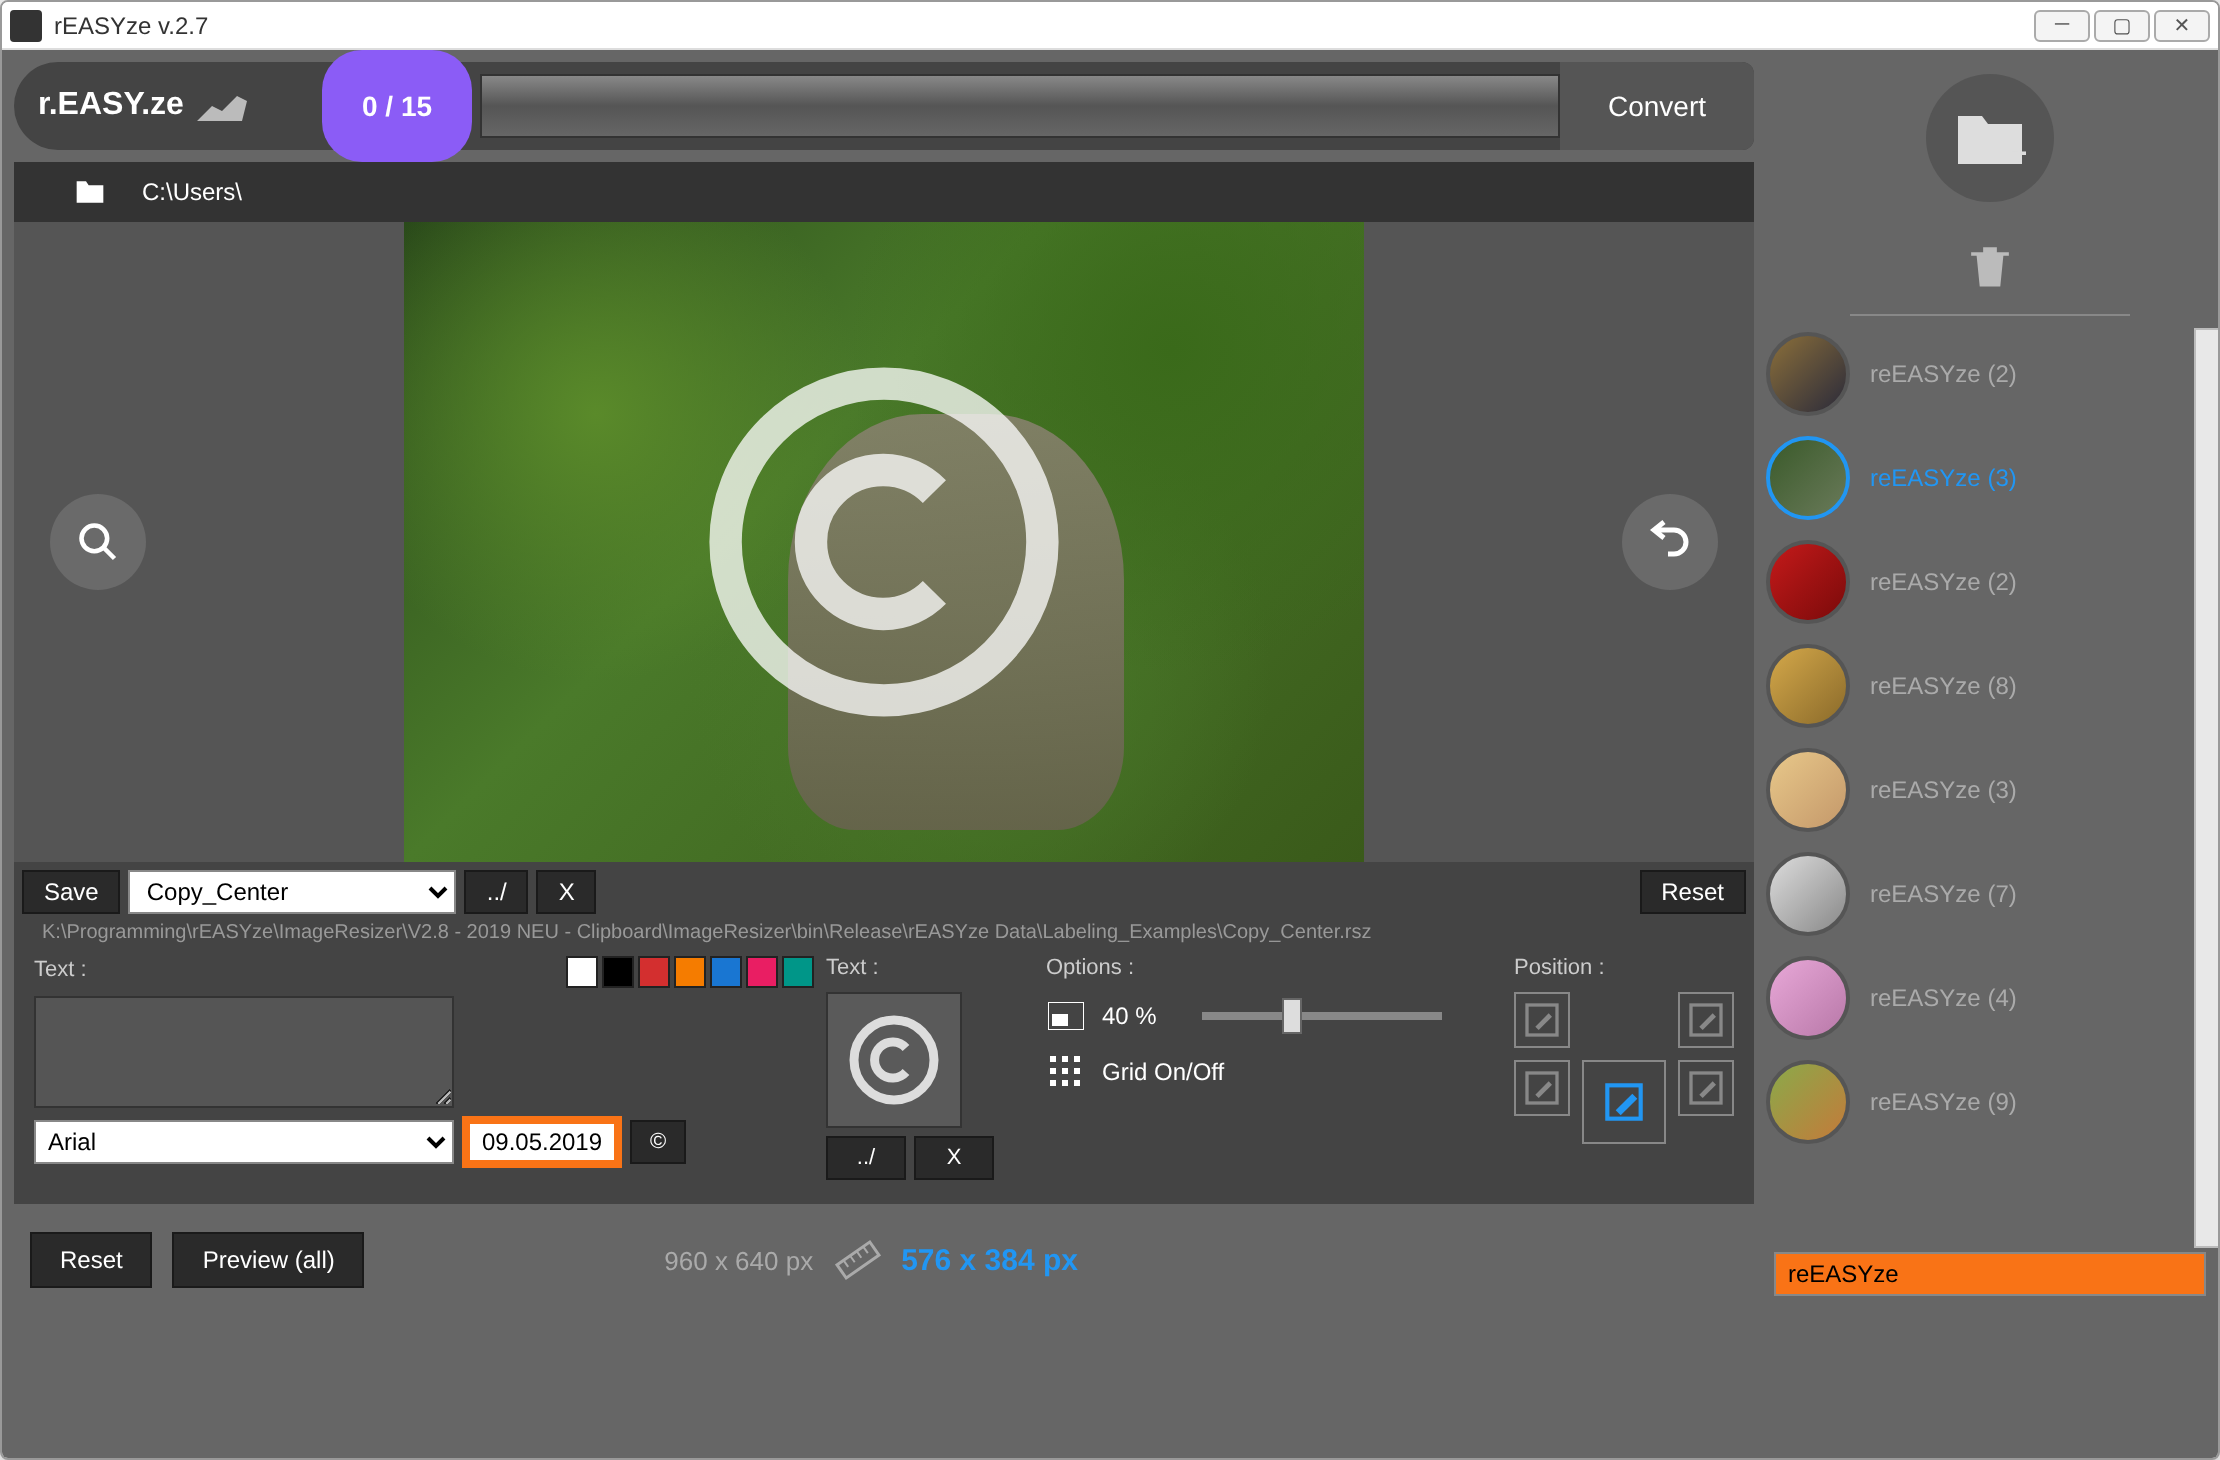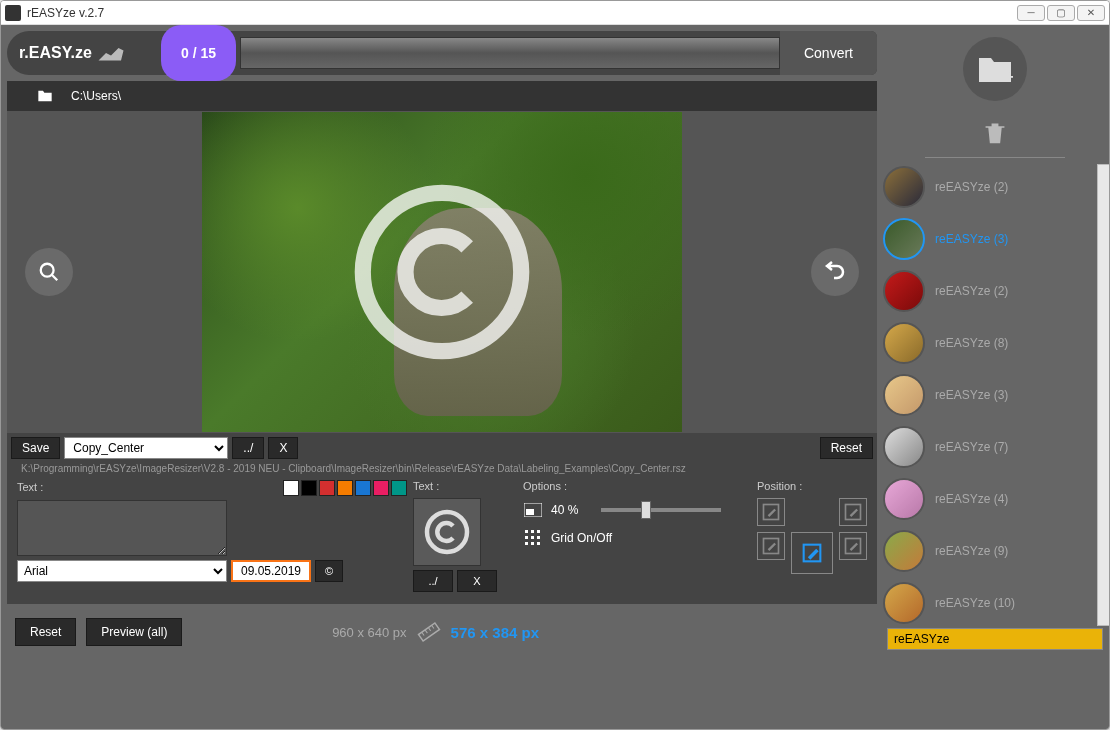--- a/index.html
+++ b/index.html
@@ -38,21 +38,21 @@
 .sel-dark { background: #fff; color: #000; border: 1px solid #888; padding: 2px 4px; font-size: 12px; }
 .wm-path { color: #999; font-size: 10px; padding: 2px 10px; white-space: nowrap; overflow: hidden; }
 .wm-controls { display: flex; gap: 6px; padding: 4px 6px; }
 .wm-section { display: flex; flex-direction: column; gap: 4px; }
 .wm-label { color: #ccc; font-size: 11px; margin-bottom: 2px; }
 .swatches { display: flex; gap: 2px; }
 .swatch { width: 16px; height: 16px; border: 1px solid #222; cursor: pointer; }
 .text-box { width: 210px; height: 56px; background: #555; border: 1px solid #333; }
 .font-row { display: flex; gap: 4px; align-items: center; }
 .font-sel { width: 210px; background: #fff; border: 1px solid #888; padding: 2px; font-size: 12px; }
-.date-field { width: 80px; background: #fff; border: 2px solid #f97316; padding: 2px 4px; font-size: 12px; text-align: center; }
+.date-field { width: 80px; background: #fff; border: 4px solid #f97316; padding: 2px 4px; font-size: 12px; text-align: center; }
 .sq-btn { width: 28px; height: 22px; background: #2a2a2a; color: #fff; border: 1px solid #1a1a1a; display: flex; align-items: center; justify-content: center; cursor: pointer; font-size: 11px; }
 .img-thumb { width: 68px; height: 68px; background: #5a5a5a; border: 1px solid #333; display: flex; align-items: center; justify-content: center; position:relative; }
 .opt-row { display: flex; align-items: center; gap: 8px; color: #fff; font-size: 12px; height: 24px; }
 .opt-icon { width: 20px; height: 16px; display: flex; align-items: center; justify-content: center; }
 .slider { width: 120px; height: 4px; background: #888; position: relative; }
 .slider-thumb { position: absolute; width: 10px; height: 18px; background: #ddd; top: -7px; border: 1px solid #666; }
 .pos-grid { display: flex; flex-direction: column; gap: 6px; }
 .pos-row { display: flex; gap: 6px; }
 .pos-cell { width: 28px; height: 28px; border: 1px solid #888; display: flex; align-items: center; justify-content: center; cursor: pointer; }
 .pos-cell svg { width: 20px; height: 20px; }
@@ -61,21 +61,21 @@
 .footer-btn { background: #2a2a2a; color: #fff; border: 1px solid #1a1a1a; padding: 6px 14px; cursor: pointer; font-size: 12px; }
 .dim-text { color: #aaa; font-size: 13px; }
 .dim-text-accent { color: #2196f3; font-size: 15px; font-weight: bold; }
 .ruler-icon { width: 24px; height: 24px; fill: #aaa; transform: rotate(-35deg); }
 .thumb-list { width: 220px; overflow-y: auto; display: flex; flex-direction: column; gap: 6px; padding-right: 4px; }
 .thumb-item { display: flex; align-items: center; gap: 10px; padding: 2px 6px; cursor: pointer; }
 .thumb-circ { width: 42px; height: 42px; border-radius: 50%; border: 2px solid #555; flex-shrink: 0; }
 .thumb-item.selected .thumb-circ { border-color: #2196f3; }
 .thumb-label { color: #aaa; font-size: 12px; }
 .thumb-item.selected .thumb-label { color: #2196f3; }
-.name-field { background: #eab308; border: 1px solid #888; padding: 3px 6px; font-size: 12px; width: calc(100% - 4px); margin: 2px; }
+.name-field { background: #f97316; border: 1px solid #888; padding: 3px 6px; font-size: 12px; width: calc(100% - 4px); margin: 2px; }
 .scrollbar-stub { width: 16px; background: #e8e8e8; border: 1px solid #bbb; }
 .thumbs-wrap { display: flex; flex: 1; min-height: 0; margin-top: -6px;}
 .spacer { flex: 1; }
 </style>
 </head>
 <body>
 
 <div class="window">
   <div class="titlebar">
     <div class="titlebar-icon"></div>
@@ -306,24 +306,20 @@
                 <span class="thumb-label">reEASYze (7)</span>
               </div>
               <div class="thumb-item">
                 <div class="thumb-circ" style="background: linear-gradient(135deg, rgb(232, 168, 216), rgb(184, 120, 168));"></div>
                 <span class="thumb-label">reEASYze (4)</span>
               </div>
               <div class="thumb-item">
                 <div class="thumb-circ" style="background: linear-gradient(135deg, rgb(138, 170, 74), rgb(196, 122, 58));"></div>
                 <span class="thumb-label">reEASYze (9)</span>
               </div>
-              <div class="thumb-item">
-                <div class="thumb-circ" style="background: linear-gradient(135deg, rgb(212, 168, 74), rgb(180, 104, 42));"></div>
-                <span class="thumb-label">reEASYze (10)</span>
-              </div>
             </div>
           <div class="scrollbar-stub"></div>
         </div>
         <input class="name-field" value="reEASYze" style="">
       </div>
     </div>
   </div>
 </div>
 
 </body></html>

